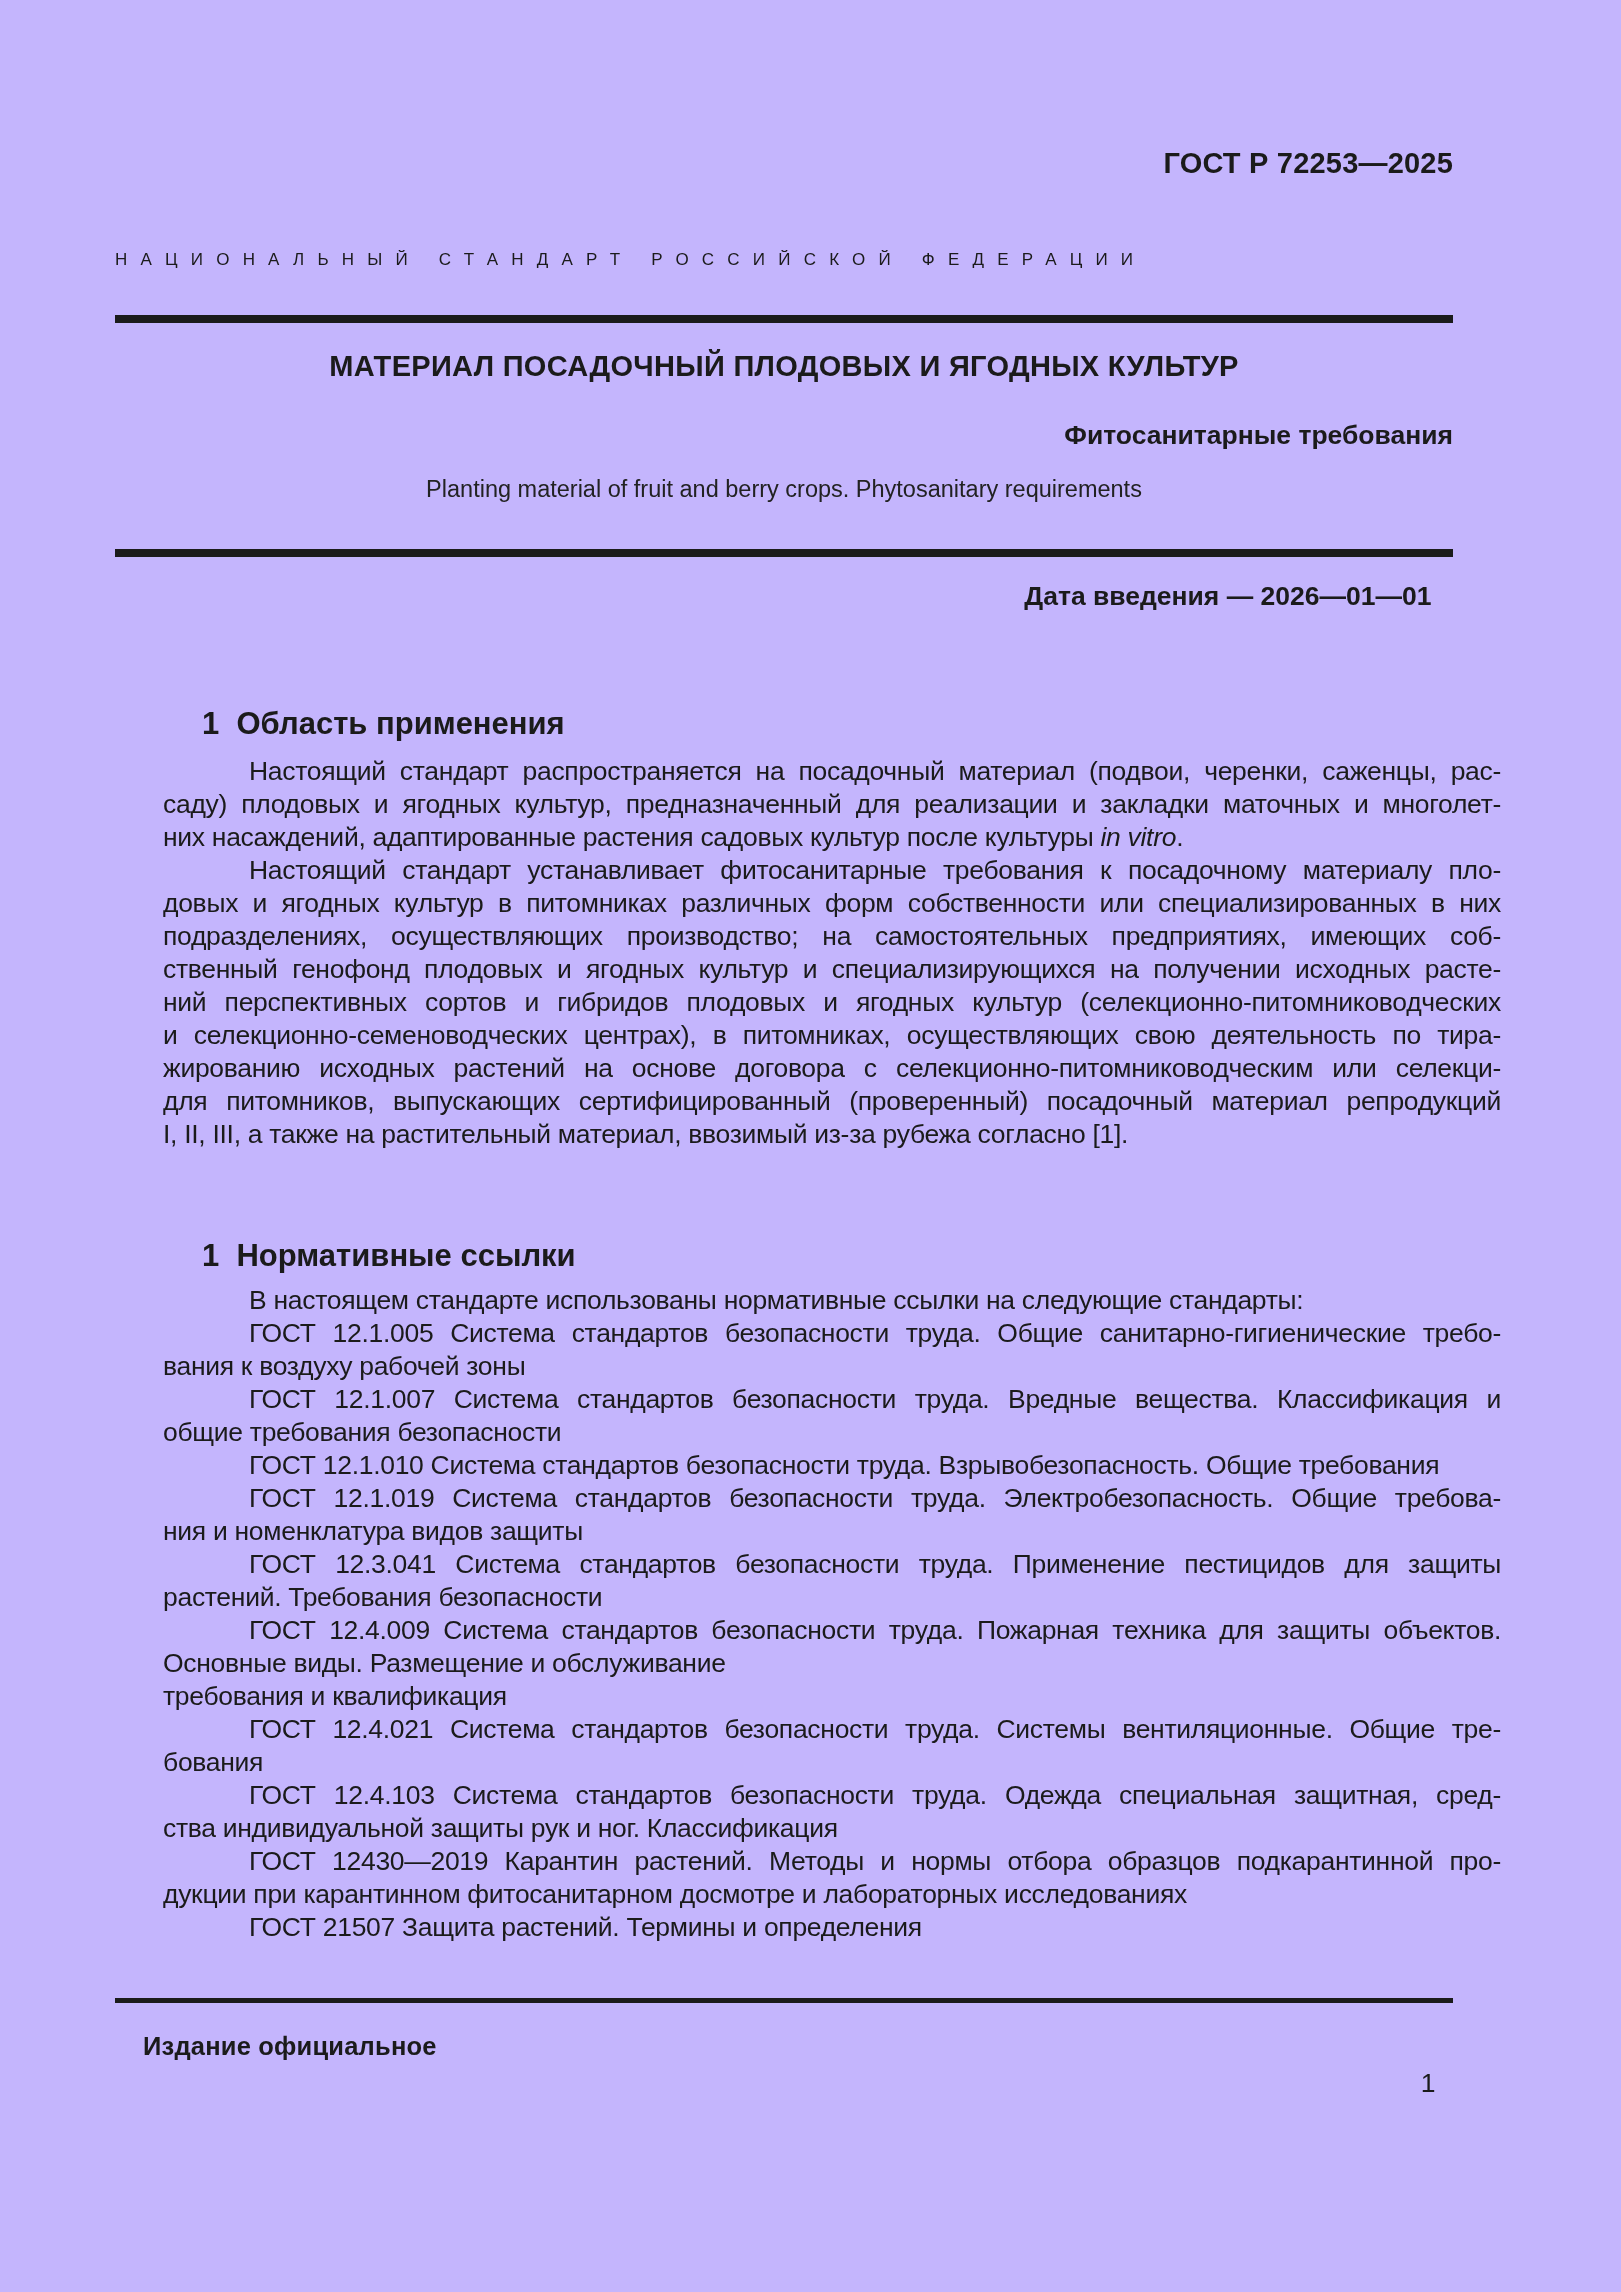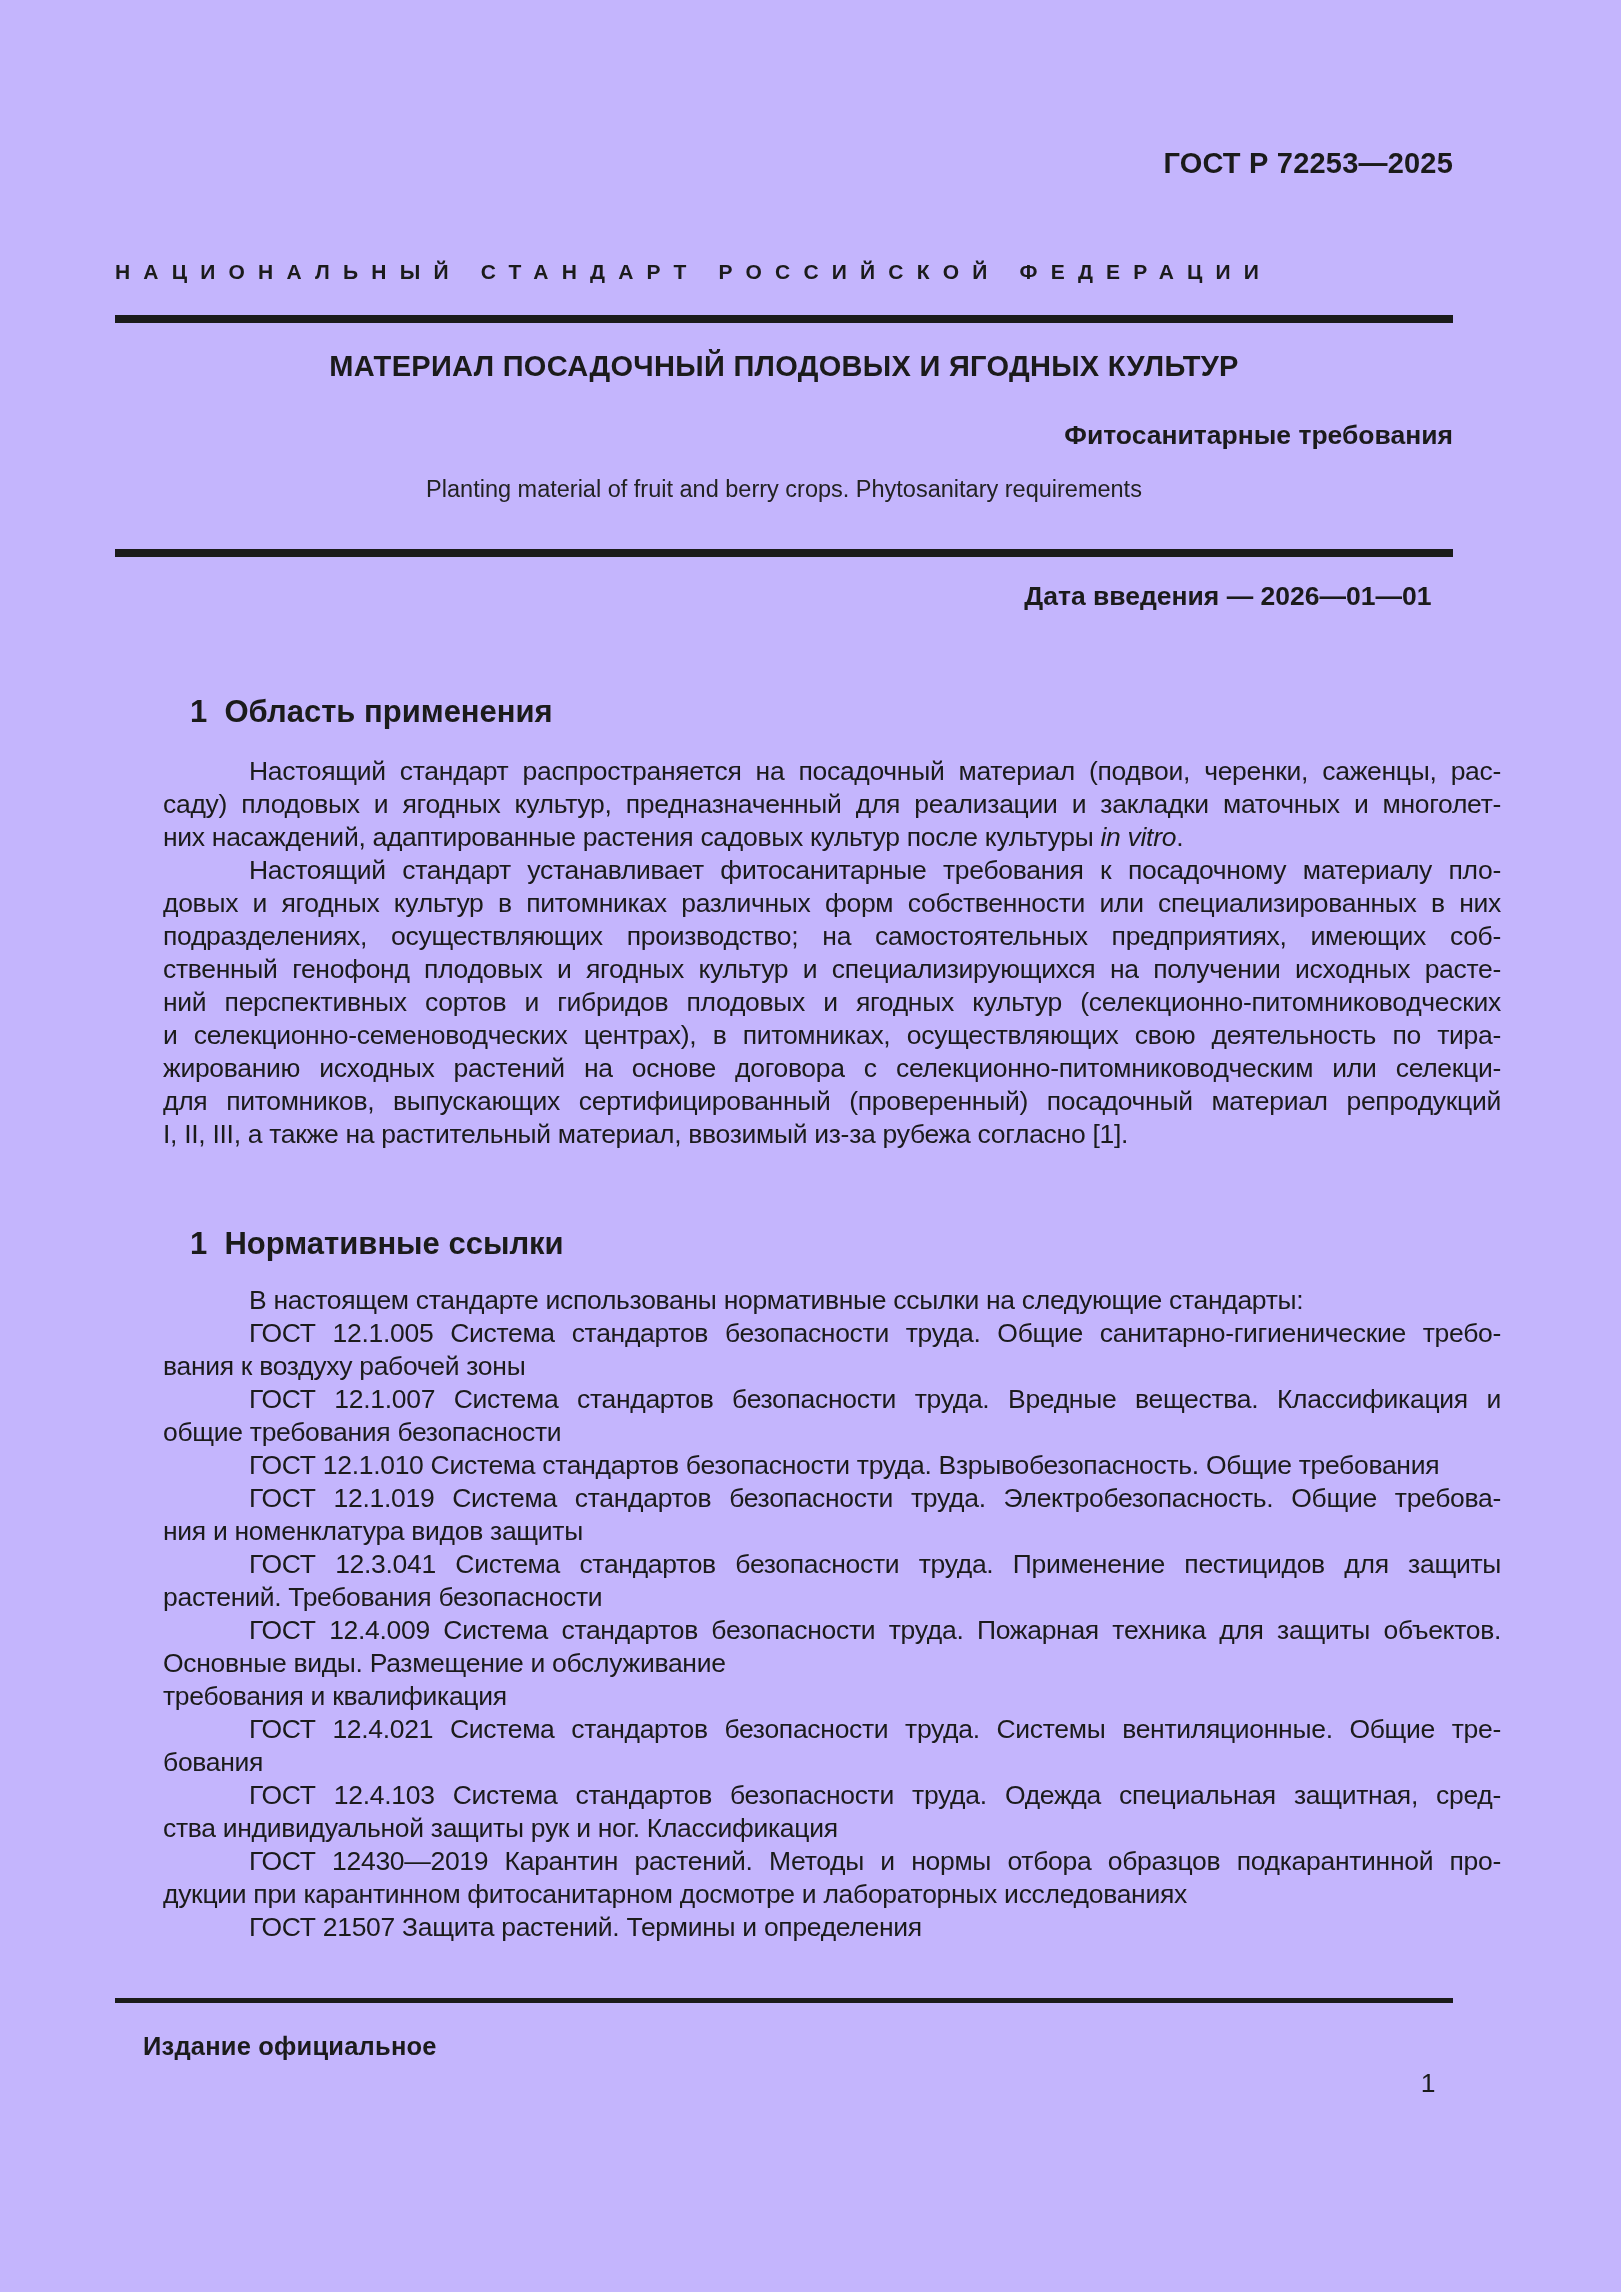--- a/index.html
+++ b/index.html
@@ -25,22 +25,22 @@
   }
   .abs { position: absolute; }
 
   .doc-code {
     top: 147px; right: 0;
     font-size: 29px; font-weight: bold;
     letter-spacing: 0.2px;
     white-space: pre-wrap;
   }
   .nat-heading {
-    top: 260px; left: 0; width: 100%;
-    font-size: 21px; font-weight: bold;
+    top: 250px; left: 0; width: 100%;
+    font-size: 17px; font-weight: normal;
     letter-spacing: 13.2px;
     white-space: nowrap;
   }
   .rule {
     left: 0; width: 100%;
     background: #1b1b1b;
   }
   .rule-header { top: 315px; height: 7.8px; }
   .rule-title  { top: 549px; height: 7.8px; }
   .rule-footer { top: 1998px; height: 4.9px; }
@@ -63,21 +63,21 @@
     color: #222222;
   }
   .date-line {
     top: 581px; right: 21.6px;
     font-size: 26.5px; font-weight: bold;
     white-space: pre-wrap;
   }
 
   .sec-heading {
     left: 75px;
-    margin: 0;
+    margin: 12px;
     font-size: 31px; font-weight: bold;
     white-space: pre-wrap;
   }
   .sec1-heading { top: 694px; }
   .sec2-heading { top: 1226px; }
 
   .body-block {
     left: 0; width: 100%;
     font-size: 26.5px;
     line-height: 33px;

